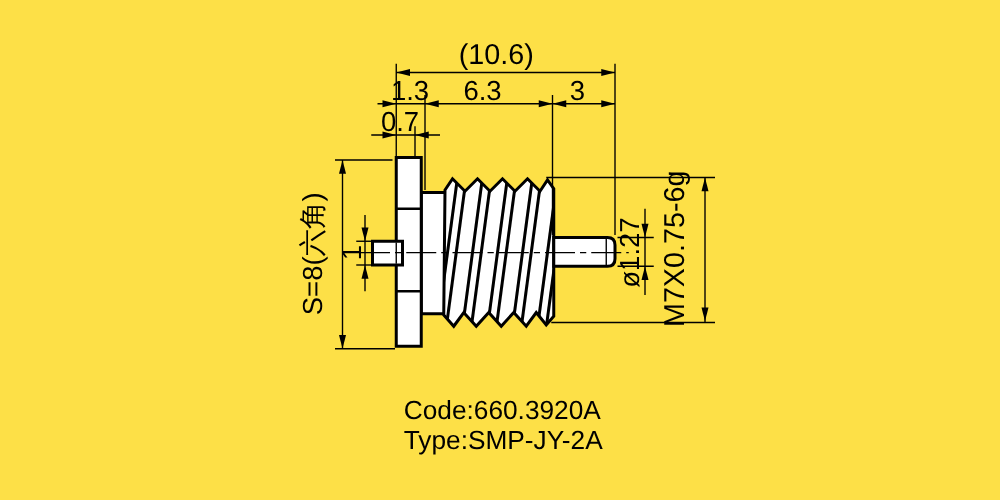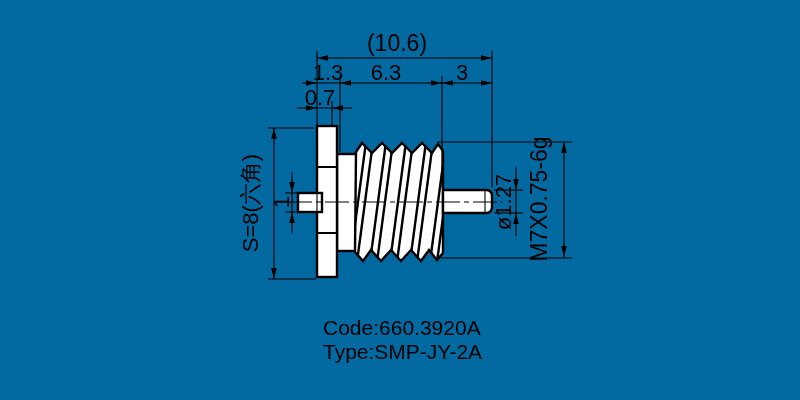--- a/index.html
+++ b/index.html
@@ -1,16 +1,16 @@
 <!DOCTYPE html>
 <html><head>
 <meta charset="utf-8">
 <style>
   html,body{margin:0;padding:0;background:#fff;}
-  .stage{position:relative;width:800px;height:400px;background:#0369a1;overflow:hidden;
+  .stage{position:relative;width:800px;height:400px;background:#fde047;overflow:hidden;
          font-family:"Liberation Sans","DejaVu Sans",sans-serif;}
   svg{position:absolute;left:0;top:0;}
   text{fill:#000;}
   .dim-text{font-size:22px;}
   .dim-text-lg{font-size:23px;}
   .note-text{font-size:21px;}
   .thin{stroke:#000;stroke-width:1.1;fill:none;}
   .thick{stroke:#000;stroke-width:2.4;fill:none;}
   .thick-fill{stroke:#000;stroke-width:2.4;fill:#fff;}
   .mid{stroke:#000;stroke-width:2.0;fill:none;}

